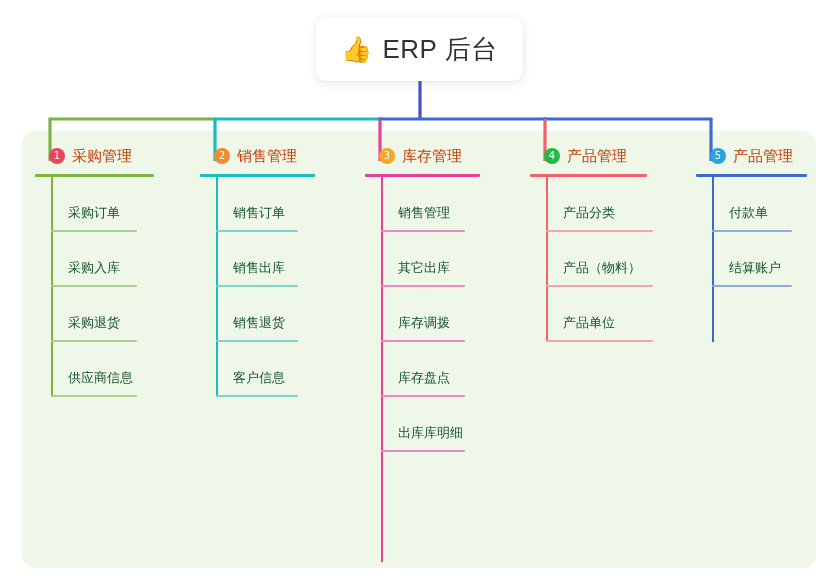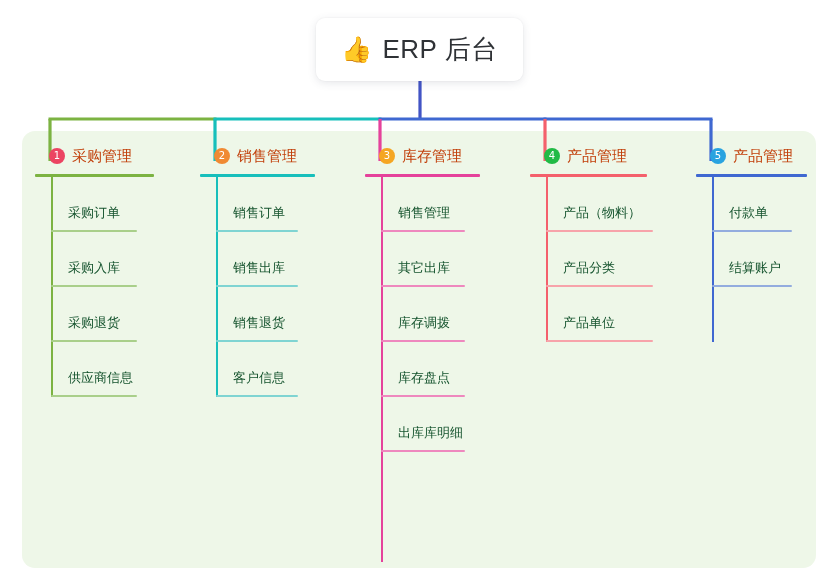--- a/index.html
+++ b/index.html
@@ -193,28 +193,28 @@
       </div>
       <div class="column" style="left: 530px; width: 160px;">
         <div class="col-header">
           <span class="badge" style="background: rgb(33, 186, 69);">4</span>
           <span class="col-title">产品管理</span>
         </div>
         <div class="col-rule" style="background: rgb(244, 96, 108); width: 117px;"></div>
         <div class="leaves">
           <div class="spine" style="background: rgb(244, 96, 108); height: 165px;"></div>
           <div class="leaf">
+            <span class="leaf-label">产品分类</span>
+            <div class="leaf-rule" style="background: rgb(247, 163, 170); width: 107px;"></div>
+          </div>
+          <div class="leaf">
             <span class="leaf-label">产品（物料）</span>
             <div class="leaf-rule" style="background: rgb(247, 163, 170); width: 107px;"></div>
           </div>
           <div class="leaf">
-            <span class="leaf-label">产品分类</span>
-            <div class="leaf-rule" style="background: rgb(247, 163, 170); width: 107px;"></div>
-          </div>
-          <div class="leaf">
             <span class="leaf-label">产品单位</span>
             <div class="leaf-rule" style="background: rgb(247, 163, 170); width: 107px;"></div>
           </div>
         </div>
       </div>
       <div class="column" style="left: 696px; width: 130px;">
         <div class="col-header">
           <span class="badge" style="background: rgb(41, 163, 224);">5</span>
           <span class="col-title">产品管理</span>
         </div>

